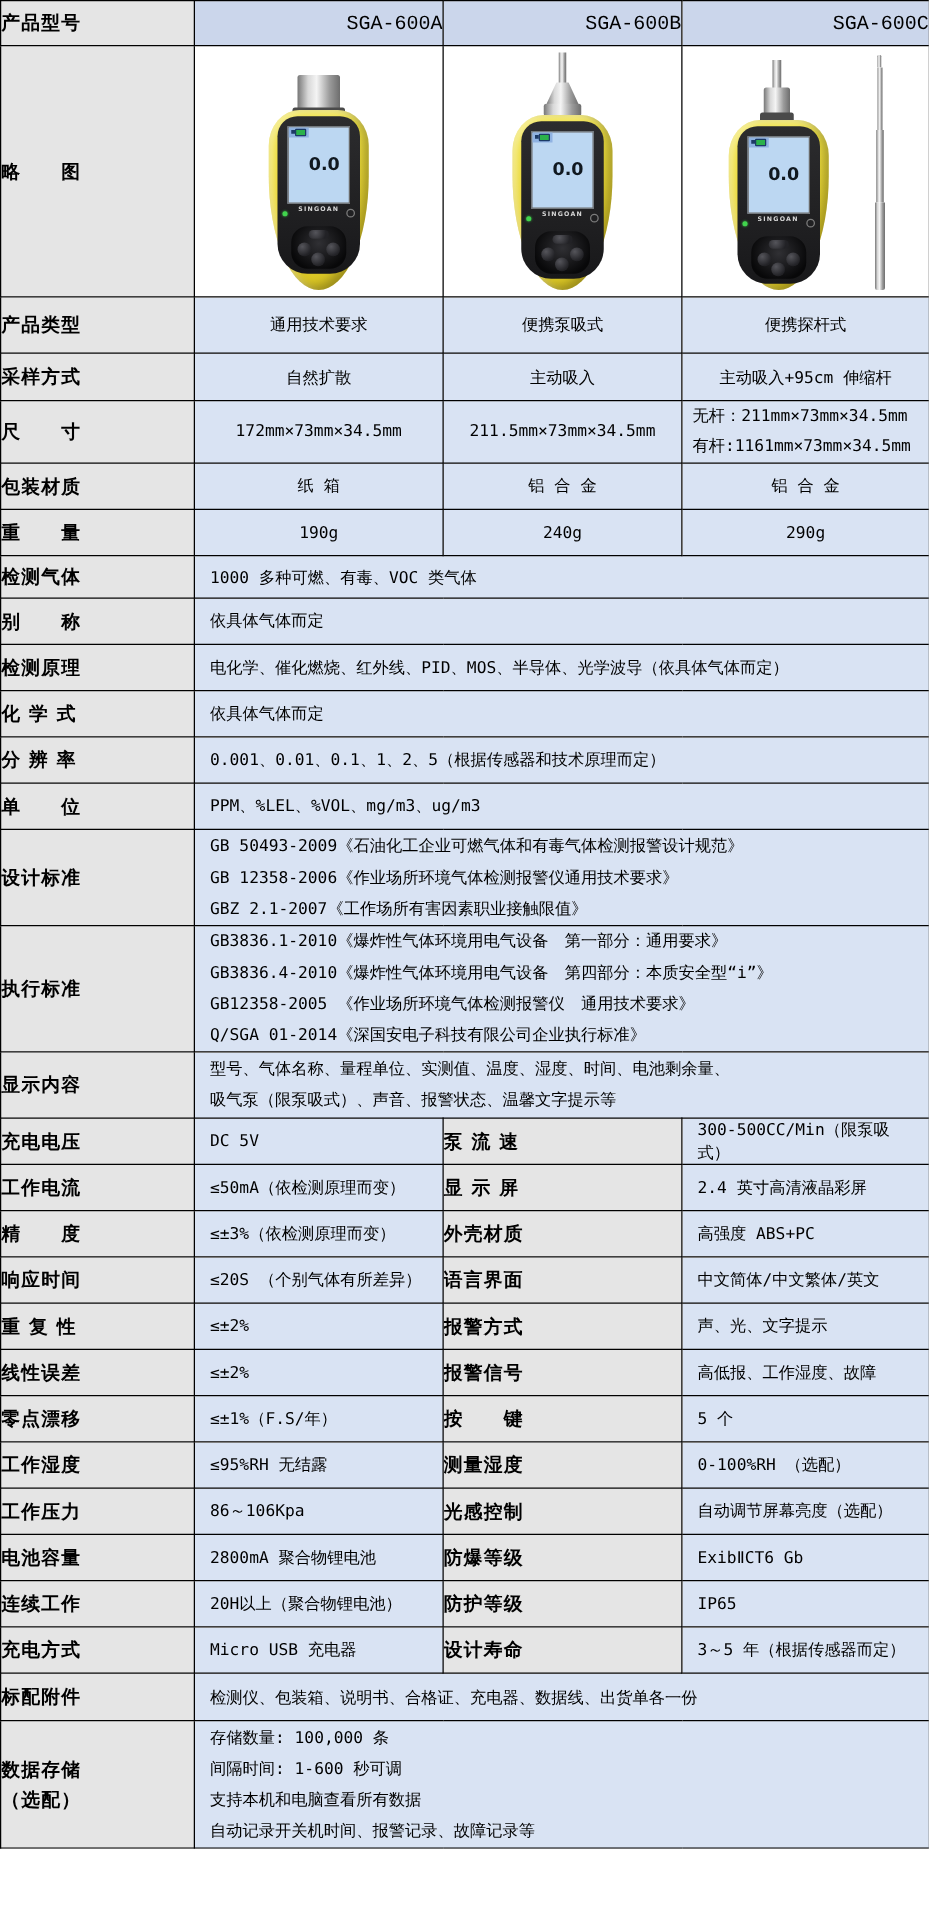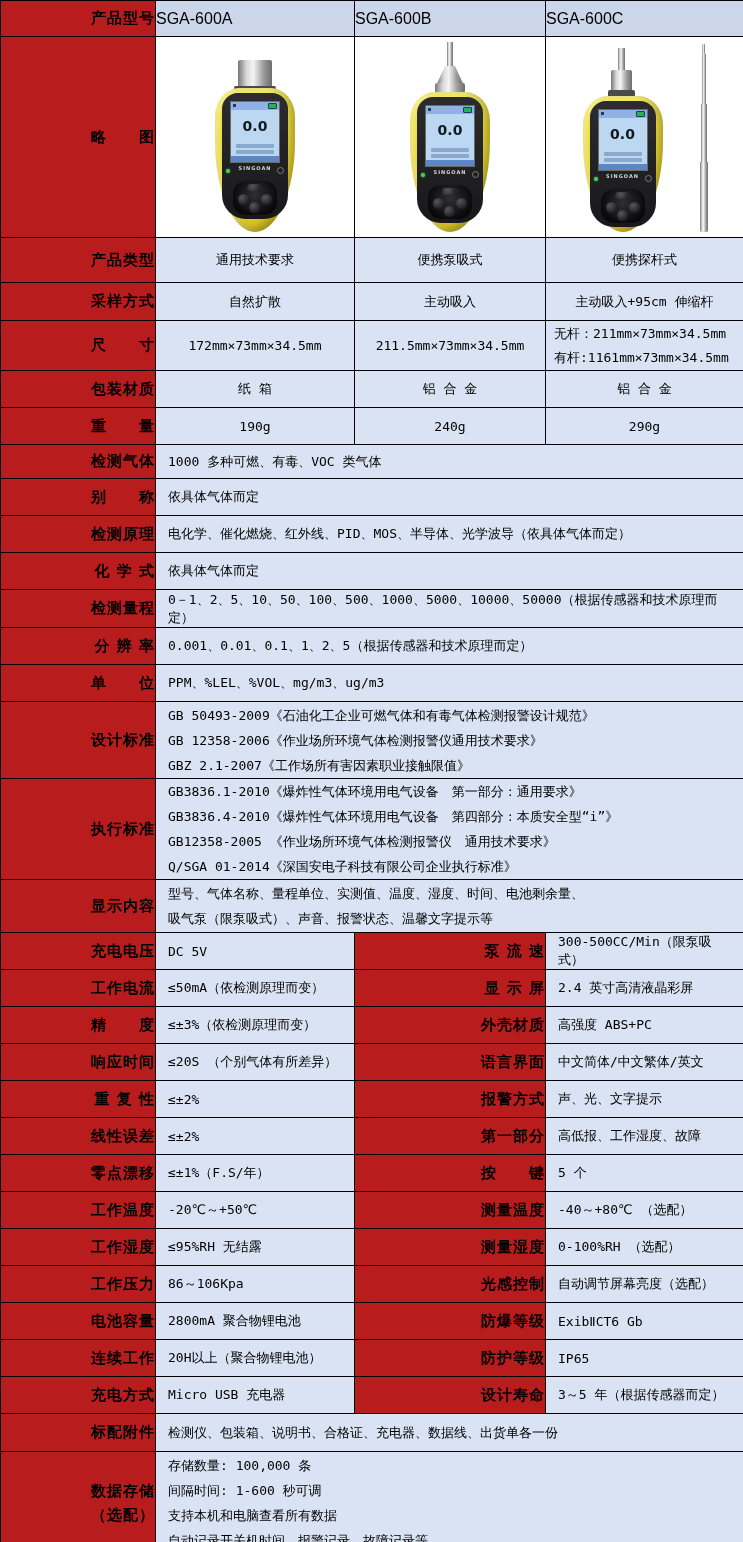--- a/index.html
+++ b/index.html
@@ -1,38 +1,38 @@
 <!DOCTYPE html>
 <html><head>
 <meta charset="utf-8">
 <style>
   html,body{margin:0;padding:0;background:#fff;}
   body{width:743px;font-family:"DejaVu Sans","Liberation Sans",sans-serif;color:#000;}
   table{border-collapse:collapse;table-layout:fixed;width:743px;}
   td{border:1px solid #000;padding:0;overflow:hidden;vertical-align:middle;}
-  .lbl{background:#b91c1c;text-align:right;font-weight:bold;font-size:15px;letter-spacing:1px;}
-  .model{background:#CBD6EB;text-align:left;font-size:16px;font-family:Liberation Sans, sans-serif;}
+  .lbl{background:#e5e5e5;text-align:left;font-weight:bold;font-size:15px;letter-spacing:1px;}
+  .model{background:#CBD6EB;text-align:right;font-size:16px;font-family:Liberation Mono, monospace;}
   .val{background:#D9E3F3;font-size:13px;font-family:"DejaVu Sans Mono","DejaVu Sans",sans-serif;}
   .c{text-align:center;}
   .l{padding-left:12px;padding-right:6px;text-align:left;}
   .photo{background:#fff;}
   .lines div{line-height:25px;white-space:nowrap;}
   .dimlines div{line-height:24px;white-space:nowrap;}
   .lbl .lbl-line{line-height:24px;letter-spacing:1px;}
   
   .device{position:relative;width:160px;height:194px;margin:3px auto 0;}
   .chrome{background:linear-gradient(90deg,#777 0%,#d8d8d8 25%,#f4f4f4 45%,#9c9c9c 75%,#6d6d6d 100%);}
   .dev-body{position:absolute;left:40px;top:46px;width:80px;height:144px;
     background:linear-gradient(180deg,#F2E446,#E6D22B 60%,#D8C424);
     border-radius:26px 26px 42px 42px / 30px 30px 96px 96px;
     box-shadow:inset -5px -3px 8px rgba(0,0,0,.28), inset 4px 3px 6px rgba(255,255,255,.45);}
   .dev-face{position:absolute;left:7px;top:5px;width:66px;height:126px;
     background:linear-gradient(180deg,#2c2c2e,#18181a);border-radius:16px 16px 24px 24px;}
   .dev-screen{position:absolute;left:8px;top:8px;width:48px;height:60px;background:#BCD7F2;
-    border:1px solid #6a6a6a;display:flex;flex-direction:column;}
+    border:1px solid #6a6a6a;display:flex;flex-direction:row;}
   .scr-top{height:8px;background:#8FB2E2;display:flex;align-items:center;justify-content:space-between;padding:0 2px;}
   .scr-ic{width:3px;height:3px;background:#1c3a66;}
   .scr-batt{width:7px;height:4px;background:#2BB24C;border:1px solid #1c3a66;border-radius:1px;}
   .scr-val{flex:1;display:flex;align-items:center;justify-content:center;font-size:14px;font-weight:bold;color:#101820;}
   .scr-row{height:4px;margin:1px 5px;background:rgba(35,70,125,.32);border-radius:1px;}
   .scr-bot{height:6px;background:#5E86C6;margin-top:1px;}
   .dev-led{position:absolute;left:4px;top:76px;width:4px;height:4px;border-radius:50%;background:#41D44D;box-shadow:0 0 2px #41D44D;}
   .dev-brand{position:absolute;left:0;right:0;top:72px;height:9px;text-align:center;
     font-size:5px;color:#d6d6d6;letter-spacing:1px;font-weight:bold;}
   .dev-power{position:absolute;right:4px;top:74px;width:5px;height:5px;border:1px solid #7d7d7d;border-radius:50%;}
@@ -224,24 +224,20 @@
     <td class="val l" colspan="3">依具体气体而定</td>
   </tr>
   <tr style="height:37px">
     <td class="lbl">检测原理</td>
     <td class="val l" colspan="3">电化学、催化燃烧、红外线、PID、MOS、半导体、光学波导（依具体气体而定）</td>
   </tr>
   <tr style="height:37px">
     <td class="lbl">化 学 式</td>
     <td class="val l" colspan="3">依具体气体而定</td>
   </tr>
-  <tr style="height:38px">
-    <td class="lbl">检测量程</td>
-    <td class="val l" colspan="3">0－1、2、5、10、50、100、500、1000、5000、10000、50000（根据传感器和技术原理而定）</td>
-  </tr>
   <tr style="height:37px">
     <td class="lbl">分 辨 率</td>
     <td class="val l" colspan="3">0.001、0.01、0.1、1、2、5（根据传感器和技术原理而定）</td>
   </tr>
   <tr style="height:37px">
     <td class="lbl">单　　位</td>
     <td class="val l" colspan="3">PPM、%LEL、%VOL、mg/m3、ug/m3</td>
   </tr>
   <tr style="height:77px">
     <td class="lbl">设计标准</td>
@@ -294,34 +290,28 @@
   </tr>
   <tr style="height:37px">
     <td class="lbl">重 复 性</td>
     <td class="val l">≤±2%</td>
     <td class="lbl">报警方式</td>
     <td class="val l">声、光、文字提示</td>
   </tr>
   <tr style="height:37px">
     <td class="lbl">线性误差</td>
     <td class="val l">≤±2%</td>
-    <td class="lbl">第一部分</td>
+    <td class="lbl">报警信号</td>
     <td class="val l">高低报、工作湿度、故障</td>
   </tr>
   <tr style="height:37px">
     <td class="lbl">零点漂移</td>
     <td class="val l">≤±1%（F.S/年）</td>
     <td class="lbl">按　　键</td>
     <td class="val l">5 个</td>
-  </tr>
-  <tr style="height:37px">
-    <td class="lbl">工作温度</td>
-    <td class="val l">-20℃～+50℃</td>
-    <td class="lbl">测量温度</td>
-    <td class="val l">-40～+80℃ （选配）</td>
   </tr>
   <tr style="height:37px">
     <td class="lbl">工作湿度</td>
     <td class="val l">≤95%RH 无结露</td>
     <td class="lbl">测量湿度</td>
     <td class="val l">0-100%RH （选配）</td>
   </tr>
   <tr style="height:37px">
     <td class="lbl">工作压力</td>
     <td class="val l">86～106Kpa</td>

